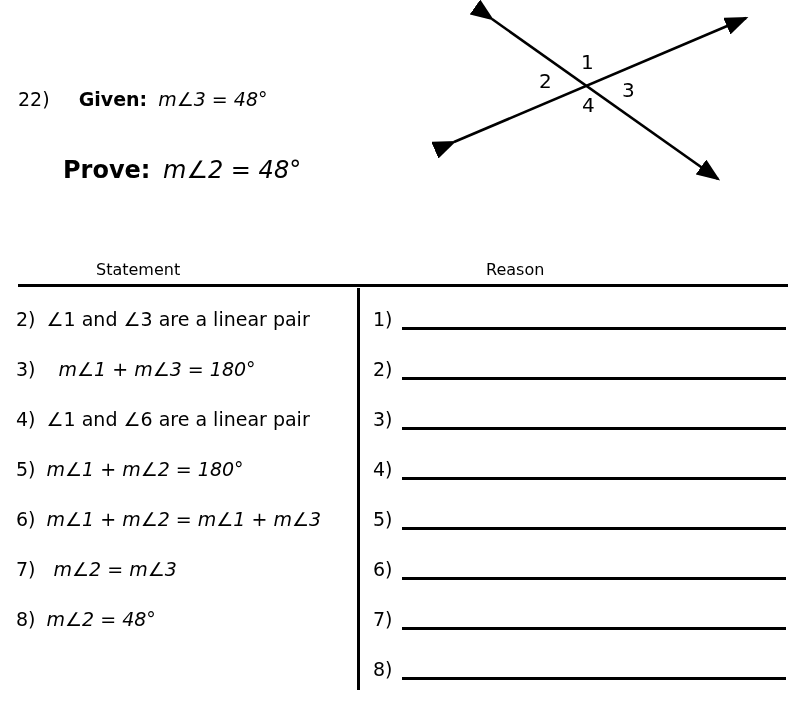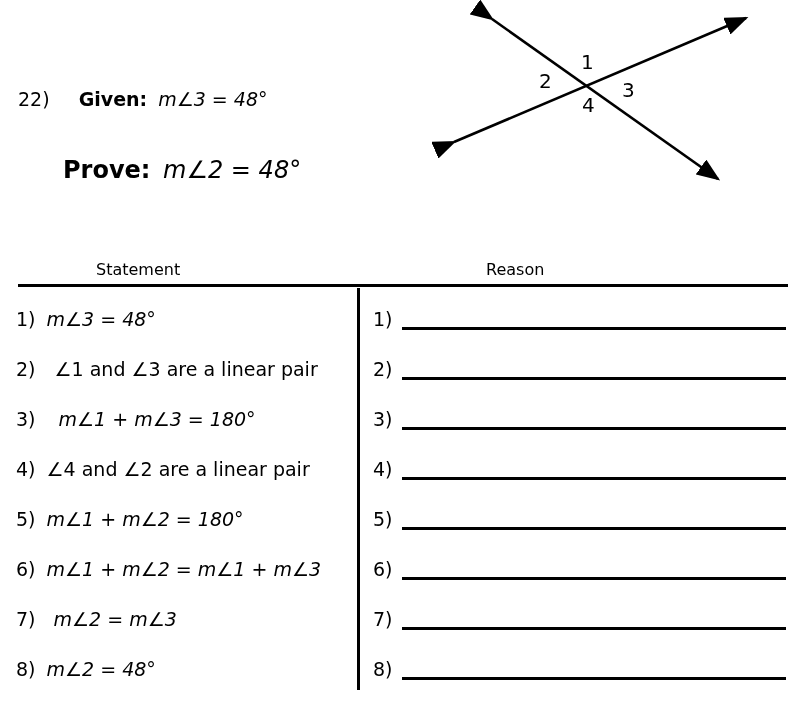--- a/index.html
+++ b/index.html
@@ -188,34 +188,30 @@
   <div id="header-row">
     <span class="col-header" id="statement-header">Statement</span>
     <span class="col-header" id="reason-header">Reason</span>
   </div>
 
   <div id="header-rule"></div>
   <div id="column-divider"></div>
 
   <div id="statement-column">
     <div class="statement-row">
-      <span>1)</span>
-      <span class="mathexp" style="margin-left:5px;">m∠3 = 48°</span>
-    </div>
-    <div class="statement-row">
       <span>2)</span>
-      <span style="margin-left:13px;">∠1 and ∠3 are a linear pair</span>
+      <span style="margin-left:5px;">∠1 and ∠3 are a linear pair</span>
     </div>
     <div class="statement-row">
       <span>3)</span>
       <span class="mathexp" style="margin-left:17px;">m∠1 + m∠3 = 180°</span>
     </div>
     <div class="statement-row">
       <span>4)</span>
-      <span style="margin-left:5px;">∠4 and ∠2 are a linear pair</span>
+      <span style="margin-left:5px;">∠1 and ∠6 are a linear pair</span>
     </div>
     <div class="statement-row">
       <span>5)</span>
       <span class="mathexp" style="margin-left:5px;">m∠1 + m∠2 = 180°</span>
     </div>
     <div class="statement-row">
       <span>6)</span>
       <span class="mathexp" style="margin-left:5px;">m∠1 + m∠2 = m∠1 + m∠3</span>
     </div>
     <div class="statement-row">

